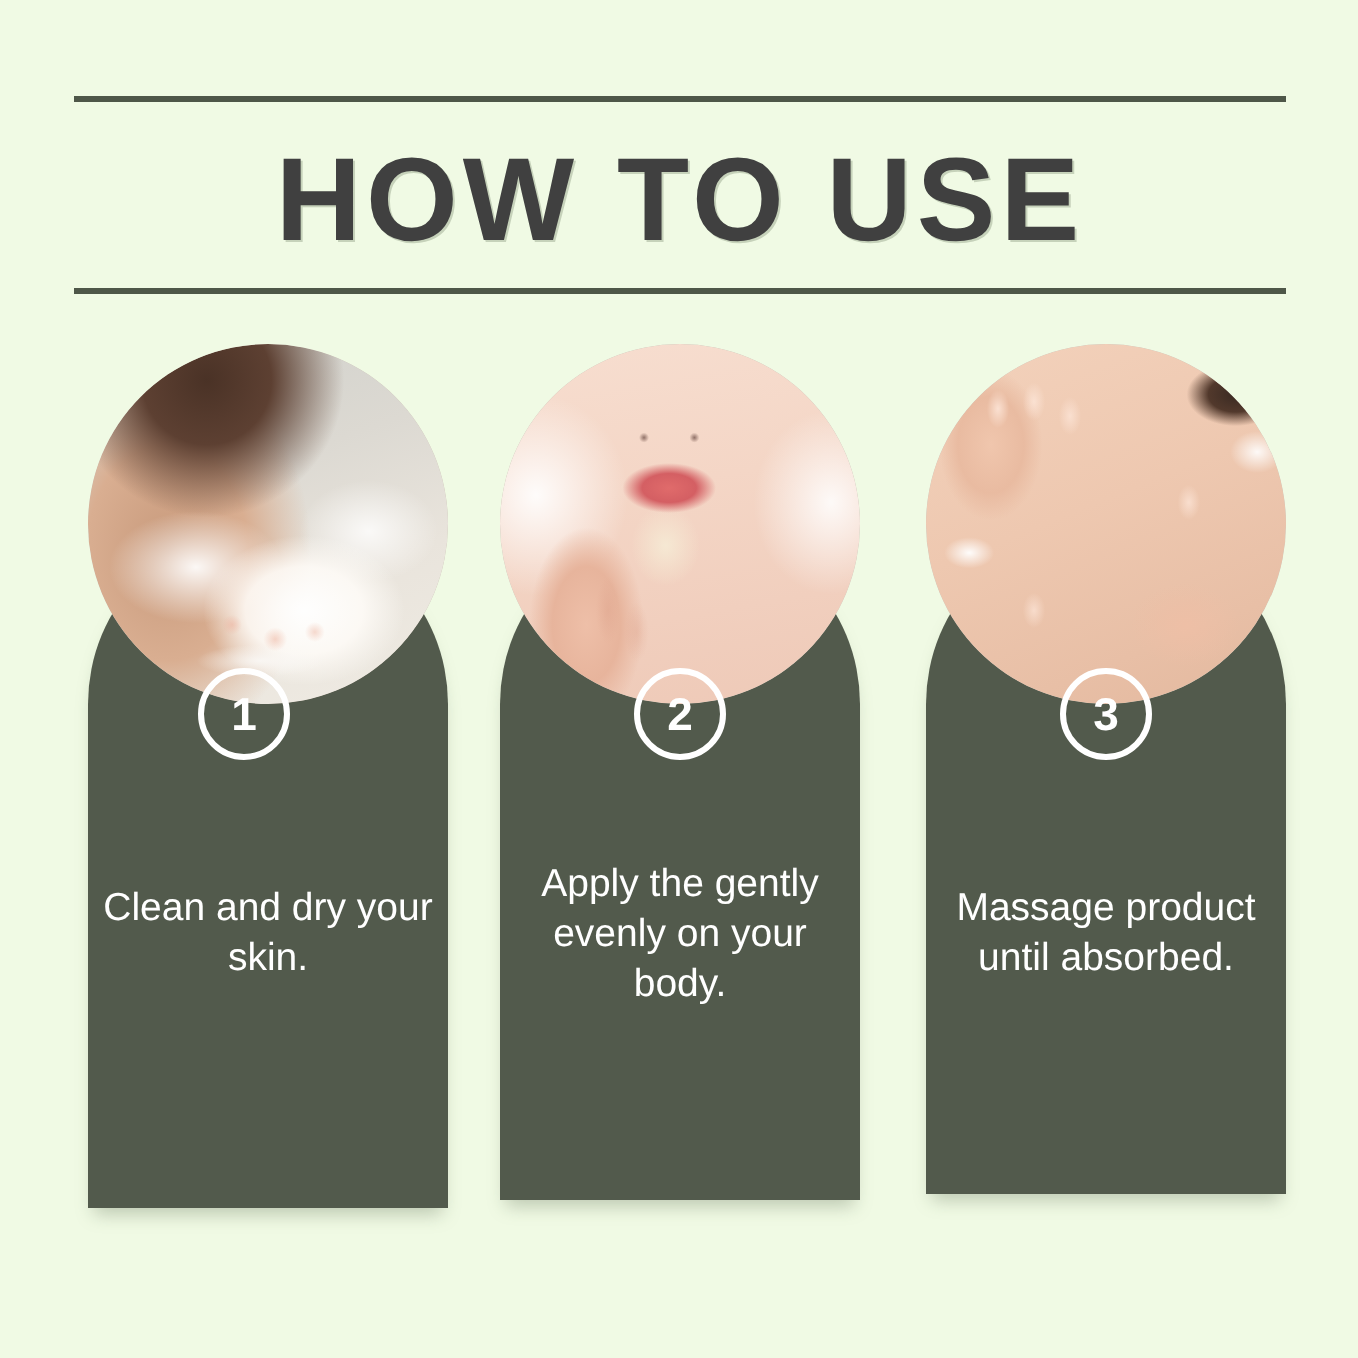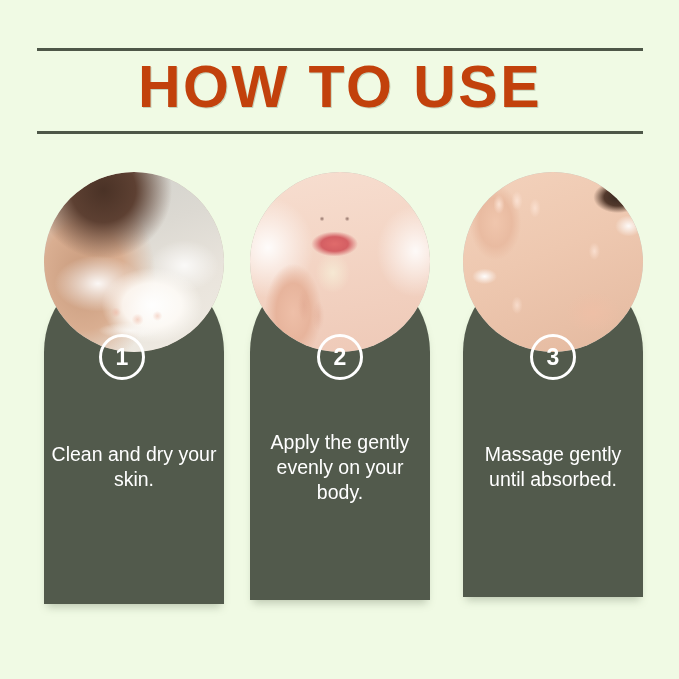--- a/index.html
+++ b/index.html
@@ -21,25 +21,25 @@
     width:606px;
   }
   .rule {
     height:3px;
     background:#4e5748;
     width:100%;
   }
   #page-title {
     font-size:59px;
     font-weight:bold;
-    color:#c2410c;
+    color:#404040;
     text-align:center;
     letter-spacing:2.5px;
     line-height:1.0;
-    padding:7px 0 14px 0;
+    padding:20px 0 14px 0;
     white-space:nowrap;
     text-shadow:1px 1px 0 rgba(120,135,110,0.35);
   }
 
   
   #cards {
     position:absolute;
     left:0; top:0;
     width:679px; height:679px;
   }
@@ -196,16 +196,16 @@
   </div>
 
   <div class="card" style="left:463px; top:172px;">
     <div class="card-body" style="top:90px; height:335px;"></div>
     <div class="photo">
       <div class="ph-inner ph3"></div>
     </div>
     <div class="badge" style="left:67px; top:162px;">
       <span>3</span>
     </div>
-    <div class="caption" style="top:270px;">Massage gently until absorbed.</div>
+    <div class="caption" style="top:270px;">Massage product until absorbed.</div>
   </div>
 
 </div>
 
 </body></html>

